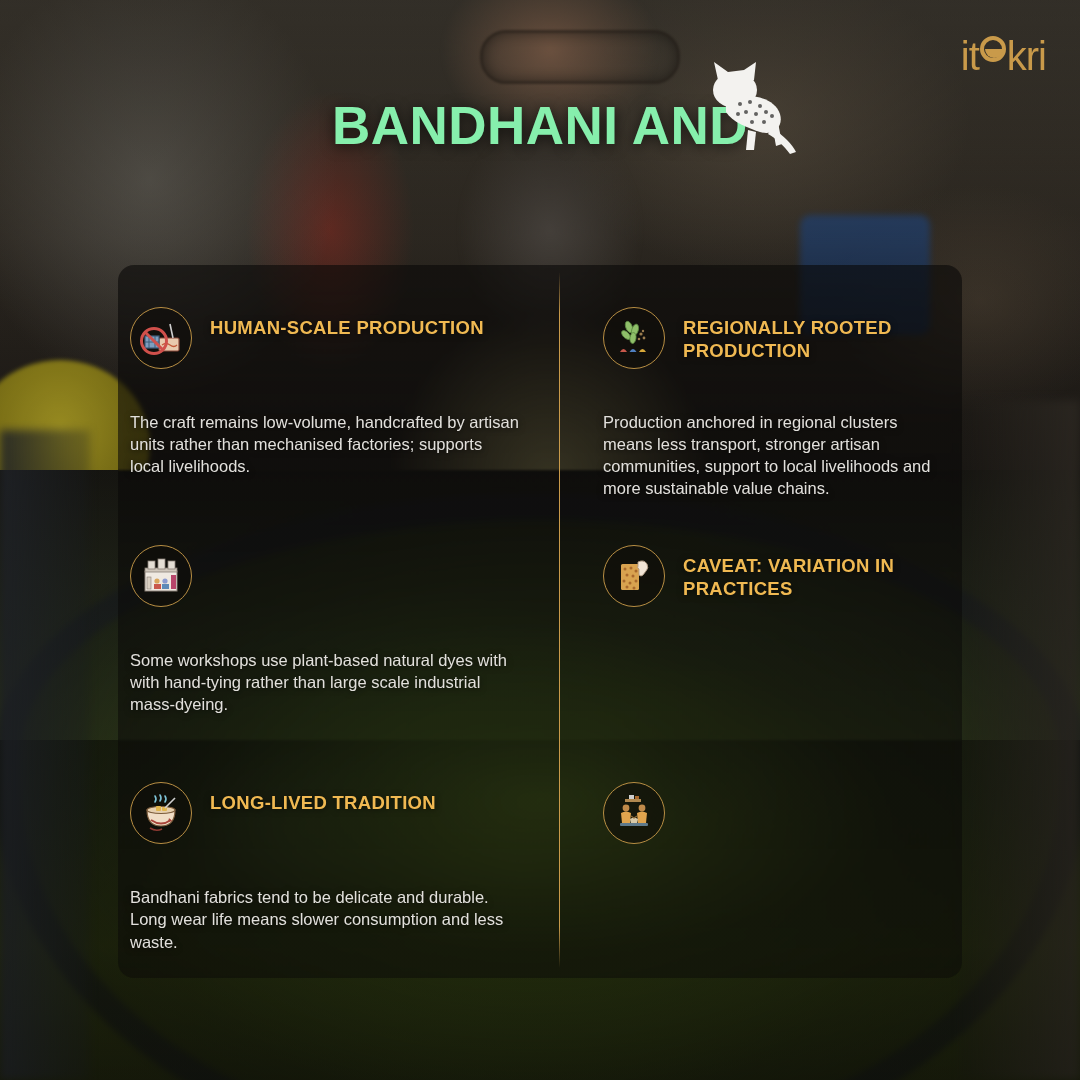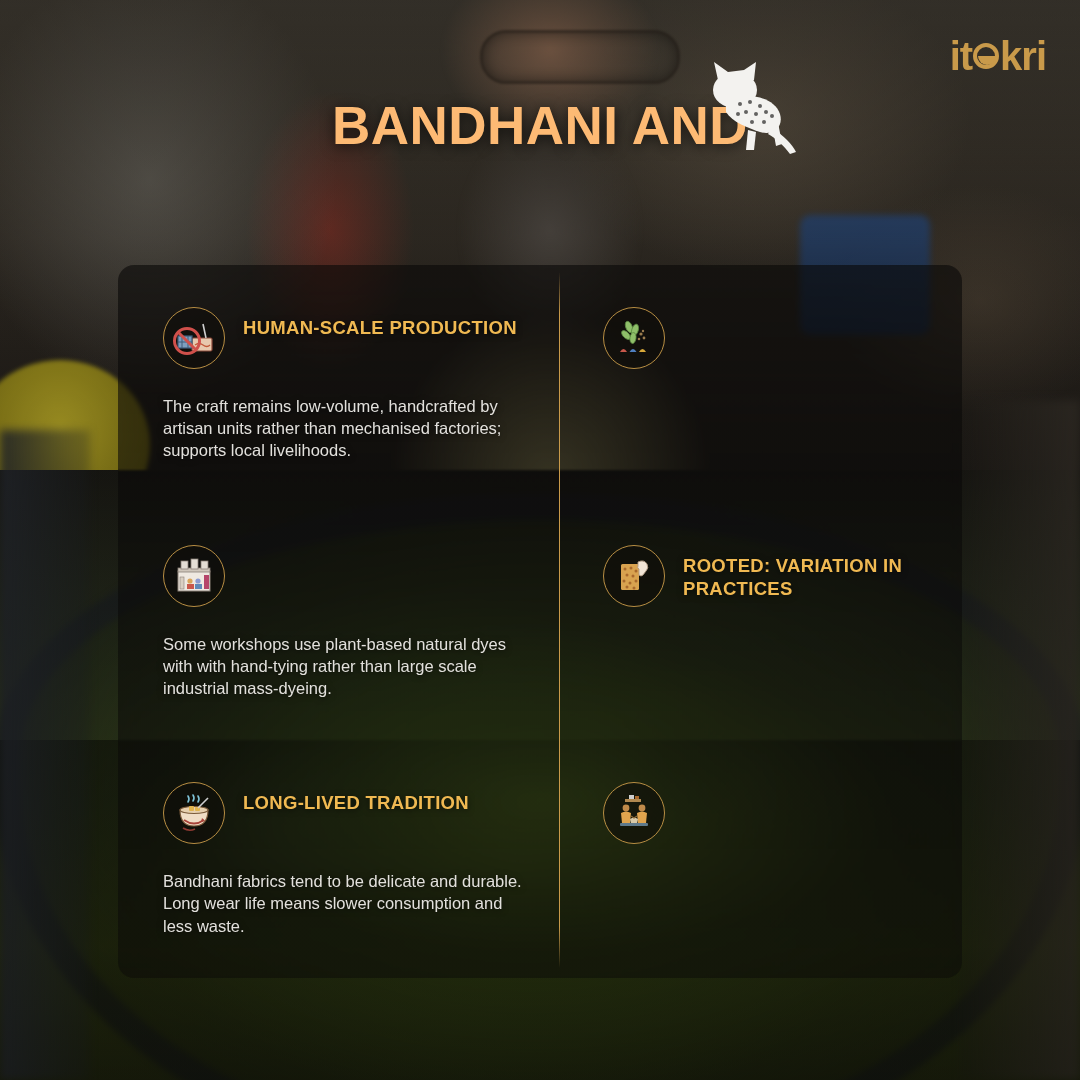--- a/index.html
+++ b/index.html
@@ -87,43 +87,43 @@
   }
   .bg-scrim {
     position:absolute; inset:0;
     background:
       linear-gradient(180deg, rgba(6,6,5,.35) 0%, rgba(6,6,5,.20) 22%, rgba(6,6,5,.30) 55%, rgba(6,6,5,.42) 100%);
   }
 
   
   .logo {
     position:absolute; right:34px; top:36px;
-    font-size:40px; font-weight:700; letter-spacing:-1px;
+    font-size:40px; font-weight:400; letter-spacing:-1px;
     color:#c99a4a; line-height:1;
-    display:flex; align-items:center;
+    display:flex; 
   }
   .logo .lg-a { font-style:normal; }
   .logo-o {
     position:relative; display:inline-block;
     width:26px; height:26px; border:4px solid #c99a4a; border-radius:50%;
     margin:0 1px; vertical-align:-3px;
   }
   .logo-o::after {
     content:""; position:absolute; left:1px; top:9px; width:18px; height:9px;
     background:#c99a4a; border-radius:0 0 10px 10px;
   }
 
   
   .title-wrap {
     position:absolute; left:0; top:96px; width:1080px;
     text-align:center; z-index:4;
   }
   .title {
     font-size:53px; font-weight:800; letter-spacing:.5px; line-height:1.12;
-    color:#fdba74;
+    color:#86efac;
     text-shadow:0 2px 14px rgba(0,0,0,.65);
   }
   .title .l2 { display:block; }
 
   
   .cat {
     position:absolute; left:688px; top:52px; width:110px; height:105px; z-index:5;
   }
 
   
@@ -138,41 +138,41 @@
     position:absolute; left:559px; top:272px; width:1px; height:696px;
     background:linear-gradient(180deg, rgba(201,154,74,0) 0%, #c99a4a 6%, #c99a4a 94%, rgba(201,154,74,0) 100%);
     z-index:4;
   }
 
   .grid {
     position:absolute; left:118px; top:265px; width:844px; height:713px;
     display:grid; grid-template-columns:441px 403px; grid-template-rows:1fr 1fr 1fr;
     z-index:4;
   }
-  .card { position:relative; padding:42px 30px 0 45px; }
+  .card { position:relative; padding:42px 30px 0 12px; }
   .card.right { padding-left:44px; padding-right:20px; }
 
   .card-head { display:flex; align-items:flex-start; gap:18px; }
 
   .icon-circle {
     flex:0 0 auto; width:62px; height:62px; border-radius:50%;
     border:1.5px solid #b98f44;
     background:rgba(14,12,10,.55);
     display:flex; align-items:center; justify-content:center;
     overflow:hidden;
   }
   .icon-circle svg { display:block; }
 
   .card-title {
     font-size:18.5px; font-weight:800; line-height:1.25; letter-spacing:.3px;
     color:#f0b952; padding-top:9px;
     text-shadow:0 1px 6px rgba(0,0,0,.6);
   }
   .card-body {
-    margin-top:26px; font-size:16.5px; line-height:1.34;
+    margin-top:42px; font-size:16.5px; line-height:1.34;
     color:#e2e0dc; max-width:390px;
     text-shadow:0 1px 6px rgba(0,0,0,.7);
   }
   .card.right .card-body { max-width:400px; }
 </style>
 </head>
 <body>
 
 <div id="poster">
 
@@ -264,21 +264,23 @@
               <circle cx="29" cy="18" r="1.6"></circle>
                 <circle cx="32" cy="22" r="1.4"></circle>
               <circle cx="27" cy="23" r="1.3"></circle>
                 <circle cx="31" cy="15" r="1.2"></circle>
             </g>
             <path d="M8 36 q3.5-6 7 0 z" fill="#c9584b"></path>
             <path d="M17.5 36 q3.5-6 7 0 z" fill="#4f7fc0"></path>
             <path d="M27 36 q3.5-6 7 0 z" fill="#d9a93a"></path>
           </svg>
         </div>
-      </div>
+        <div class="card-title">REGIONALLY ROOTED PRODUCTION</div>
+      </div>
+      <div class="card-body">Production anchored in regional clusters means less transport, stronger artisan communities, support to local livelihoods and more sustainable value chains.</div>
     </div>
 
     <div class="card">
       <div class="card-head">
         <div class="icon-circle">
           <svg width="46" height="46" viewBox="0 0 46 46">
             <rect x="7" y="18" width="32" height="20" fill="#efe9e1" stroke="#8b8178" stroke-width="1"></rect>
             <rect x="7" y="15" width="32" height="4" fill="#cfc6bb" stroke="#8b8178" stroke-width=".8"></rect>
             <rect x="10" y="8" width="7" height="8" fill="#e4ded5" stroke="#8b8178" stroke-width=".8"></rect>
             <rect x="20" y="6" width="7" height="10" fill="#e4ded5" stroke="#8b8178" stroke-width=".8"></rect>
@@ -308,21 +310,21 @@
               <circle cx="21" cy="22" r="1.5"></circle>
                 <circle cx="12" cy="27" r="1.5"></circle>
               <circle cx="18" cy="29" r="1.5"></circle>
                 <circle cx="24" cy="27" r="1.5"></circle>
               <circle cx="15" cy="33" r="1.5"></circle>
                 <circle cx="22" cy="34" r="1.5"></circle>
             </g>
             <path d="M26 8 q6-3 9 2 q2 4-1 7 l-3 4 q-2 2-4 0 l0-6 q-2-1-1-3 z" fill="#f2e5d6" stroke="#b09a82" stroke-width=".9"></path>
           </svg>
         </div>
-        <div class="card-title">ROOTED: VARIATION IN PRACTICES</div>
+        <div class="card-title">CAVEAT: VARIATION IN PRACTICES</div>
       </div>
     </div>
 
     <div class="card">
       <div class="card-head">
         <div class="icon-circle">
           <svg width="46" height="46" viewBox="0 0 46 46">
             <g stroke="#7fc4d8" stroke-width="1.6" fill="none" stroke-linecap="round">
               <path d="M17 12 q2-3 0-6"></path>
                 <path d="M22 11 q2-3 0-6"></path>

